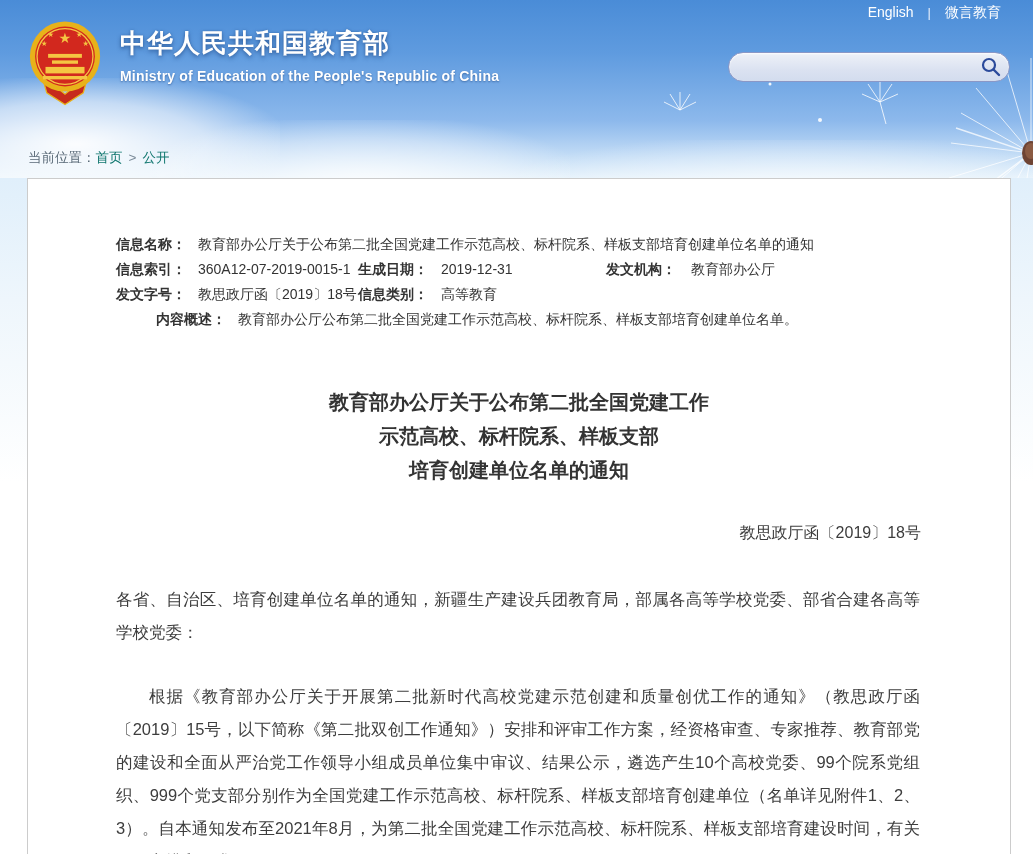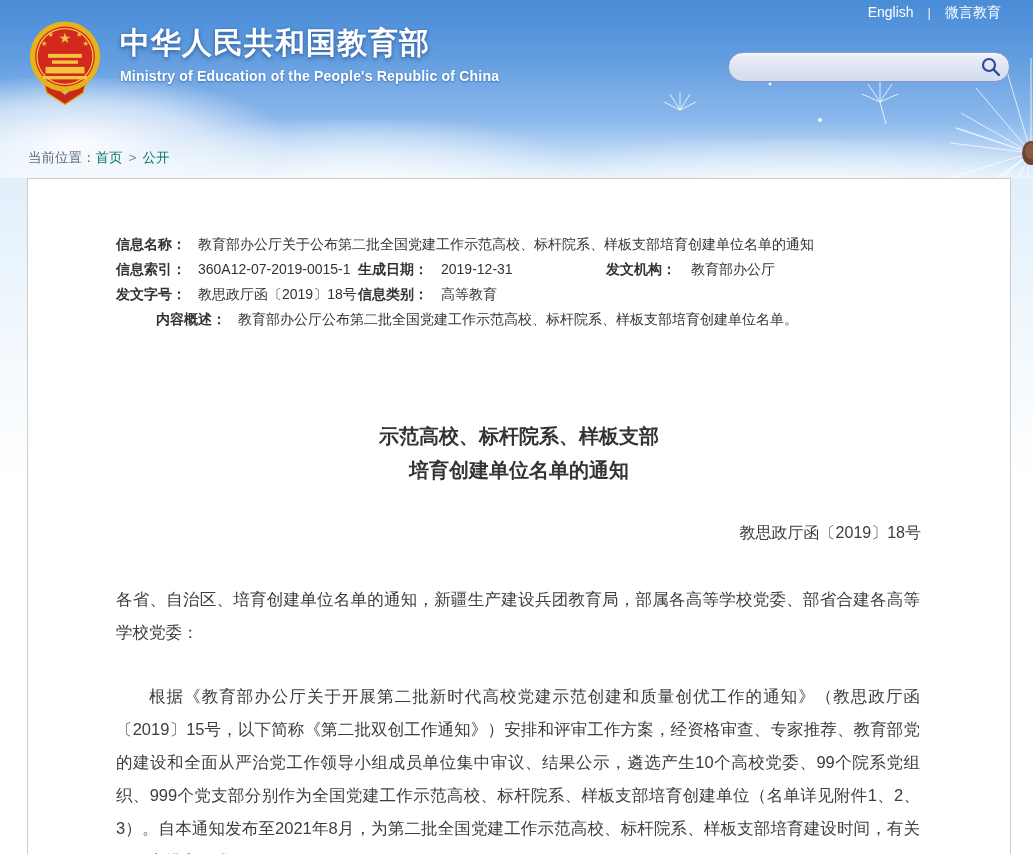--- a/index.html
+++ b/index.html
@@ -20,21 +20,21 @@
   .cloud2{left:150px;top:120px;width:420px;height:90px;
     background:radial-gradient(ellipse at 50% 70%,rgba(255,255,255,.8) 0%,rgba(255,255,255,.35) 50%,rgba(255,255,255,0) 78%);}
   .cloud3{left:520px;top:140px;width:560px;height:70px;
     background:radial-gradient(ellipse at 50% 80%,rgba(255,255,255,.7) 0%,rgba(255,255,255,.25) 55%,rgba(255,255,255,0) 80%);}
   .dandelion{position:absolute;right:-38px;top:48px;}
   .seeds{position:absolute;left:620px;top:40px;}
   
   .brand{position:absolute;left:26px;top:20px;display:flex;align-items:flex-start;}
   .brand-text{margin-left:16px;}
   .site-title{
-    font-size:30px;font-weight:bold;color:#ffffff;letter-spacing:1px;line-height:46px;
+    font-size:26px;font-weight:bold;color:#ffffff;letter-spacing:1px;line-height:46px;
     text-shadow:0 2px 4px rgba(30,70,130,.65),0 0 2px rgba(30,70,130,.4);
   }
   .site-subtitle{
     font-size:14px;font-weight:bold;color:#ffffff;margin-top:2px;letter-spacing:.2px;
     text-shadow:0 1px 2px rgba(30,70,130,.6);
   }
   
   .topnav{position:absolute;right:32px;top:4px;font-size:14px;color:#ffffff;}
   .topnav a{color:#ffffff;text-decoration:none;cursor:pointer;margin-top:45px;}
   .topnav .sep{margin:0 14px;color:#e6eefb;font-size:13px;}
@@ -201,21 +201,21 @@
     <span class="lbl m-r3 c1l">发文字号：</span>
     <span class="m-r3 c1v">教思政厅函〔2019〕18号</span>
     <span class="lbl m-r3 c2l">信息类别：</span>
     <span class="m-r3 c2v">高等教育</span>
 
     <span class="lbl m-r4 c1l">内容概述：</span>
     <span class="m-r4 c1v">教育部办公厅公布第二批全国党建工作示范高校、标杆院系、样板支部培育创建单位名单。</span>
   </div>
 
   <h1 class="doc-title">
-    <br>
+    <span>教育部办公厅关于公布第二批全国党建工作</span><br>
     <span>示范高校、标杆院系、样板支部</span><br>
     <span>培育创建单位名单的通知</span>
   </h1>
 
   <div class="doc-number">教思政厅函〔2019〕18号</div>
 
   <div class="doc-body">
     <p class="salutation">各省、自治区、培育创建单位名单的通知，新疆生产建设兵团教育局，部属各高等学校党委、部省合建各高等学校党委：</p>
     <p class="indent">根据《教育部办公厅关于开展第二批新时代高校党建示范创建和质量创优工作的通知》（教思政厅函〔2019〕15号，以下简称《第二批双创工作通知》）安排和评审工作方案，经资格审查、专家推荐、教育部党的建设和全面从严治党工作领导小组成员单位集中审议、结果公示，遴选产生10个高校党委、99个院系党组织、999个党支部分别作为全国党建工作示范高校、标杆院系、样板支部培育创建单位（名单详见附件1、2、3）。自本通知发布至2021年8月，为第二批全国党建工作示范高校、标杆院系、样板支部培育建设时间，有关工作安排和要求如下。</p>
   </div>

